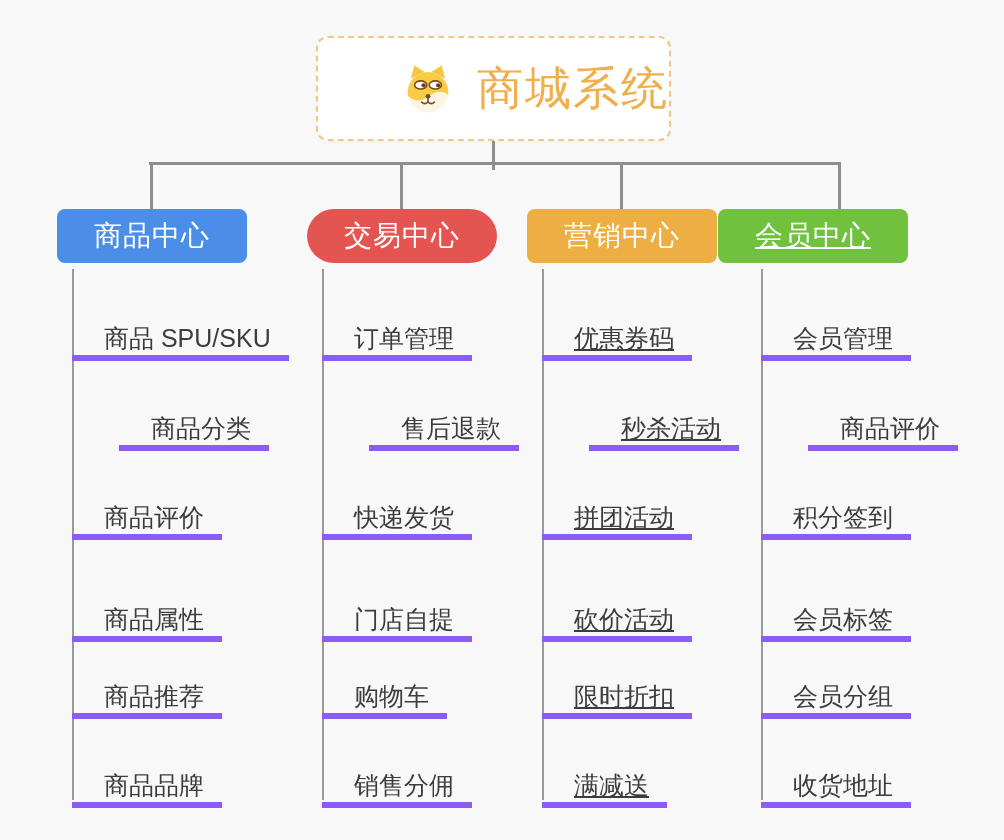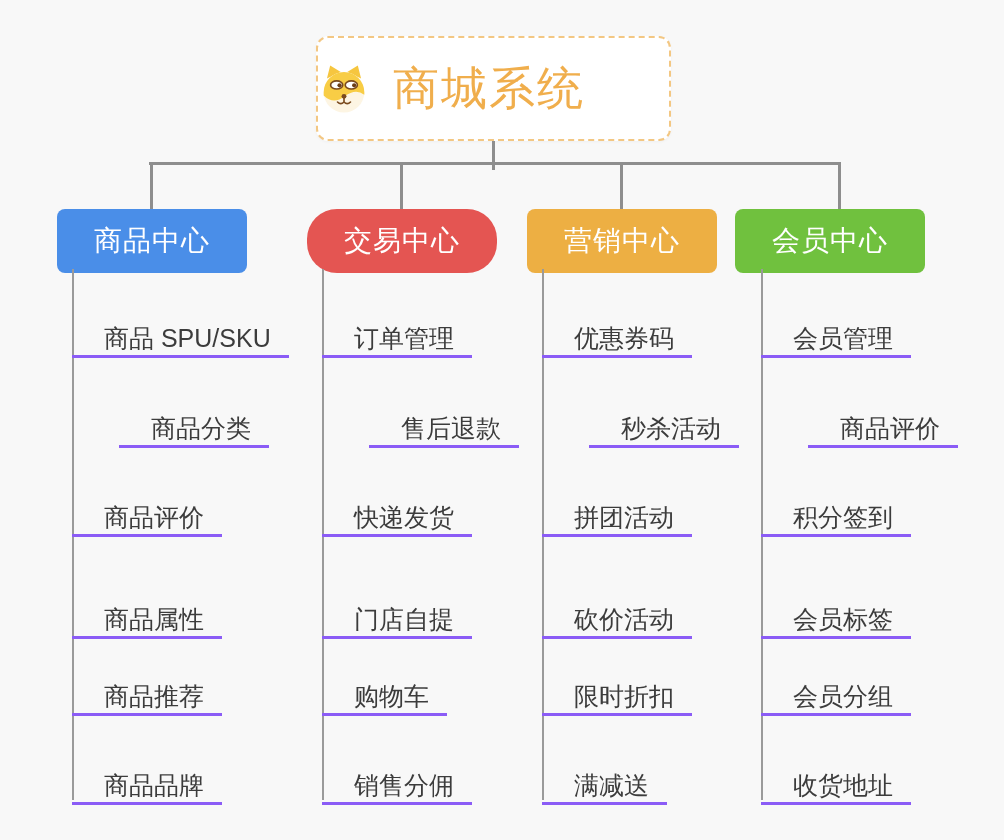--- a/index.html
+++ b/index.html
@@ -3,57 +3,57 @@
 <meta charset="utf-8">
 <style>
   html,body{margin:0;padding:0;}
   body{font-family:"Liberation Sans","DejaVu Sans",sans-serif;background:#f8f8f8;}
   .canvas{position:relative;width:1004px;height:840px;background:#f8f8f8;overflow:hidden;}
 
   
   .root-node{
     position:absolute;left:316px;top:36px;width:355px;height:105px;
     background:#ffffff;border:2px dashed #f3c783;border-radius:12px;
-    box-sizing:border-box;display:flex;align-items:center;justify-content:flex-start;gap:23px;
+    box-sizing:border-box;display:flex;align-items:center;justify-content:flex-end;gap:23px;
     box-shadow:0 1px 3px rgba(0,0,0,0.04);
   }
   .root-title{font-size:46px;letter-spacing:2px;color:#f0ae4c;white-space:nowrap;}
   .root-icon{width:52px;height:52px;flex:0 0 auto;}
 
   
   .line{position:absolute;background:#8e8e8e;}
   .stem{left:492px;top:141px;width:3px;height:29px;}
   .hbar{left:149px;top:162px;width:692px;height:3px;}
   .drop{top:162px;width:3px;height:47px;}
   .drop1{left:150px;} .drop2{left:400px;} .drop3{left:620px;} .drop4{left:838px;}
 
   
   .branch{
-    position:absolute;top:209px;width:190px;height:64px;border-radius:8px;
+    position:absolute;top:209px;width:190px;height:54px;border-radius:8px;
     display:flex;align-items:center;justify-content:center;
     color:#ffffff;font-size:28px;letter-spacing:1px;box-sizing:border-box;
   }
   .branch-0{left:57px;background:#4a8ee8;}
   .branch-1{left:307px;background:#e45552;border-radius:30px;}
   .branch-2{left:527px;background:#edaf43;}
-  .branch-3{left:735px;background:#70c13e;}
+  .branch-3{left:718px;background:#70c13e;text-decoration:underline;}
 
   
   .colline{position:absolute;top:269px;width:2px;height:531px;background:#9a9a9a;}
   .colline-0{left:72px;} .colline-1{left:322px;} .colline-2{left:542px;} .colline-3{left:761px;}
 
   
   .item{
     position:absolute;height:44px;box-sizing:content-box;
-    border-bottom:3px solid #8b5cf6;
+    border-bottom:6px solid #8b5cf6;
     padding:0 18px 4px 32px;
     display:flex;align-items:flex-end;
     font-size:25px;color:#3c3c3c;line-height:1;white-space:nowrap;
   }
-  .c0{left:72px;} .c1{left:322px;} .c2{left:542px;} .c3{left:761px;}
+  .c0{left:72px;} .c1{left:322px;} .c2{left:542px;text-decoration:underline;} .c3{left:761px;}
   .r0{top:307px;} .r1{top:397px;margin-left:47px;} .r2{top:486px;} .r3{top:588px;} .r4{top:665px;} .r5{top:754px;}
 </style>
 </head>
 <body>
 
 <div class="canvas">
 
   <div class="root-node">
     <svg class="root-icon" viewBox="0 0 64 64">
 

